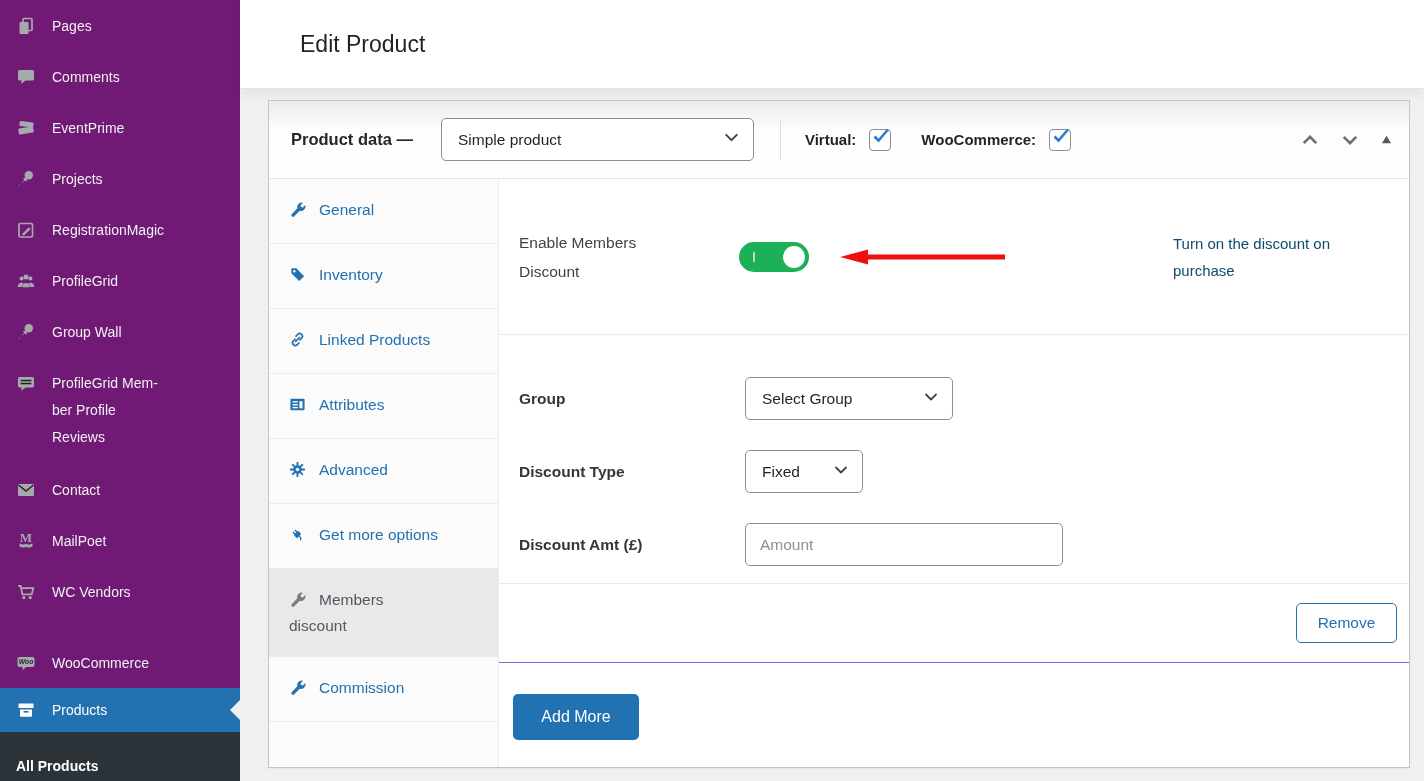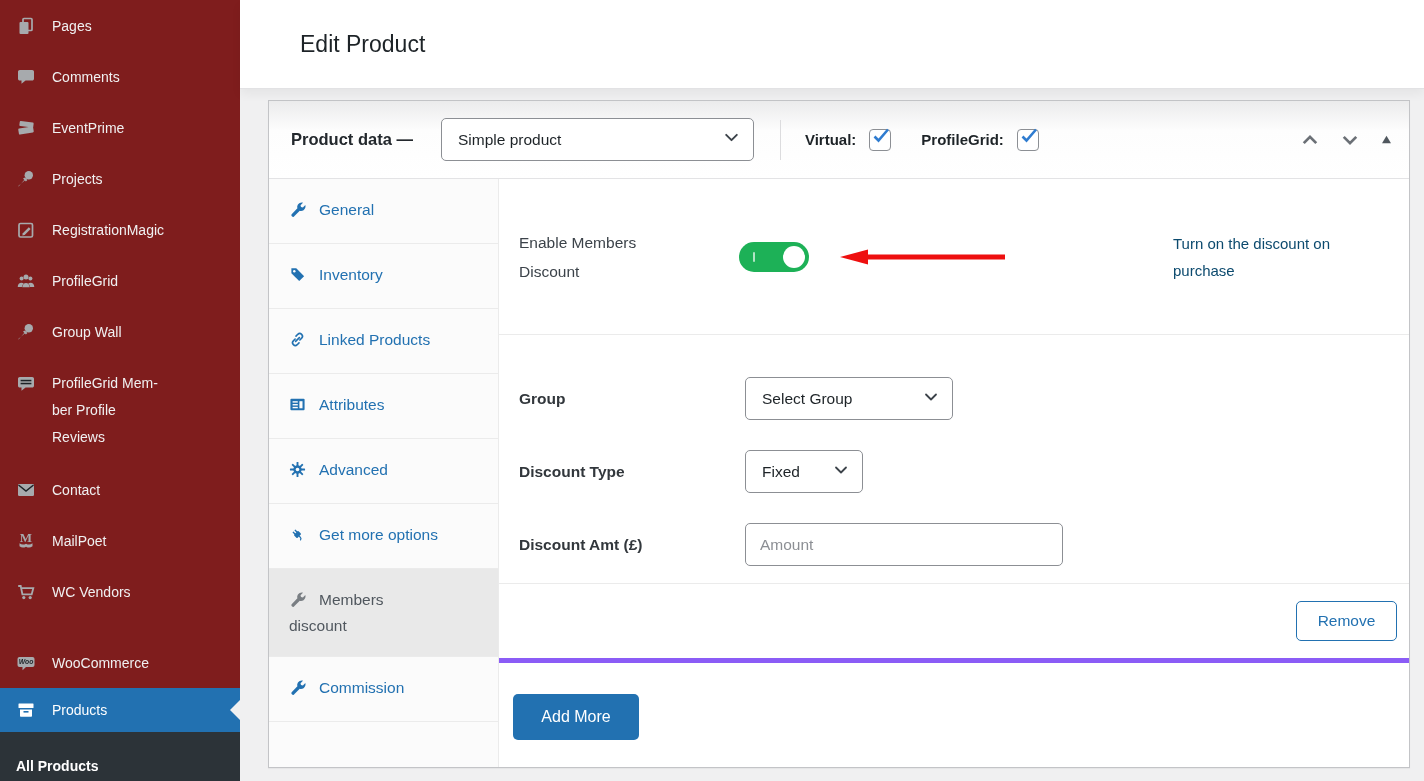--- a/index.html
+++ b/index.html
@@ -7,21 +7,21 @@
   body {
     font-family: "Liberation Sans", sans-serif;
     background: #f0f0f1;
     color: #3c434a;
     display: flex;
   }
 
   
   .sidebar {
     width: 240px; flex-shrink: 0;
-    background: #7f1d1d; color: #f0f0f1;
+    background: #701a75; color: #f0f0f1;
     display: flex; flex-direction: column;
   }
   .menu-item {
     display: flex; align-items: center;
     min-height: 51px; font-size: 14px; cursor: pointer;
   }
   .mi-icon {
     width: 52px; flex-shrink: 0;
     display: flex; justify-content: center; align-items: center;
     color: #a7aaad;
@@ -153,21 +153,21 @@
     width: 318px; height: 43px;
     border: 1px solid #8c8f94; border-radius: 5px;
     font-size: 15.5px; color: #0c4a6e; padding: 6px 14px;
     font-family: "Liberation Sans", sans-serif;
     outline: none; background: #fff;
   }
   .amount-input::placeholder { color: #8c8f94; }
 
   .section-remove {
     height: 79px; flex-shrink: 0;
-    border-bottom: 5px solid #8b5cf6;
+    border-bottom: 1px solid #8b5cf6;
     display: flex; align-items: center; justify-content: flex-end;
     padding-right: 12px;
   }
   .remove-btn {
     width: 101px; height: 40px;
     background: #fff; color: #2271b1;
     border: 1px solid #2271b1; border-radius: 5px;
     font-size: 15.5px; cursor: pointer;
     font-family: "Liberation Sans", sans-serif;
   }
@@ -356,21 +356,21 @@
         <label class="cb-label">
           <span>Virtual:</span>
           <span class="checkbox">
             <svg viewBox="0 0 20 20" width="20" height="20">
                 <path d="M3.5 10.5l4 4L17 3.5" fill="none" stroke="#2f7cd0" stroke-width="2.6"></path>
               </svg>
           </span>
         </label>
 
         <label class="cb-label">
-          <span>ProfileGrid:</span>
+          <span>WooCommerce:</span>
           <span class="checkbox">
             <svg viewBox="0 0 20 20" width="20" height="20">
                 <path d="M3.5 10.5l4 4L17 3.5" fill="none" stroke="#2f7cd0" stroke-width="2.6"></path>
               </svg>
           </span>
         </label>
 
         <div class="header-controls">
           <span class="hc-btn">
             <svg viewBox="0 0 16 16" width="20" height="20">

